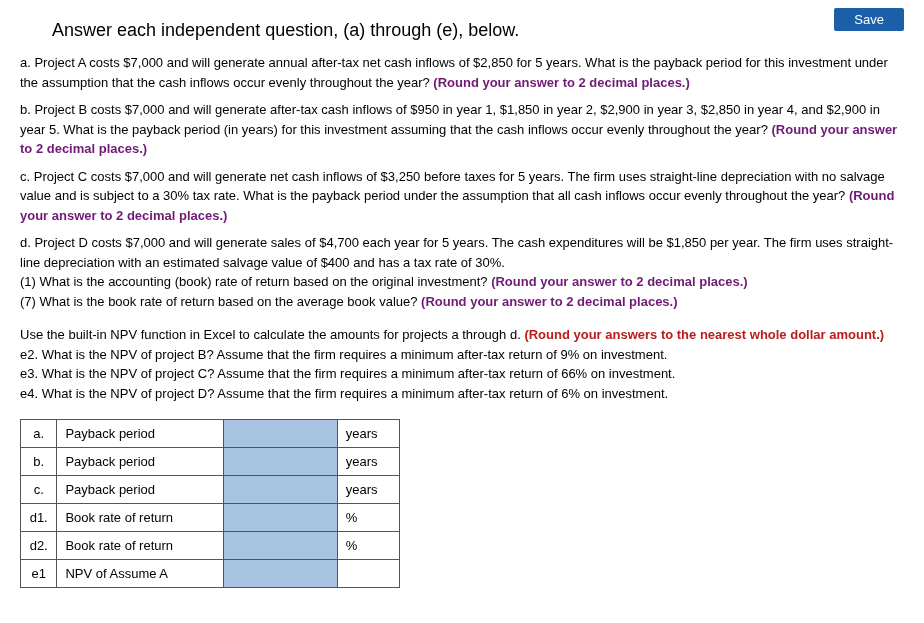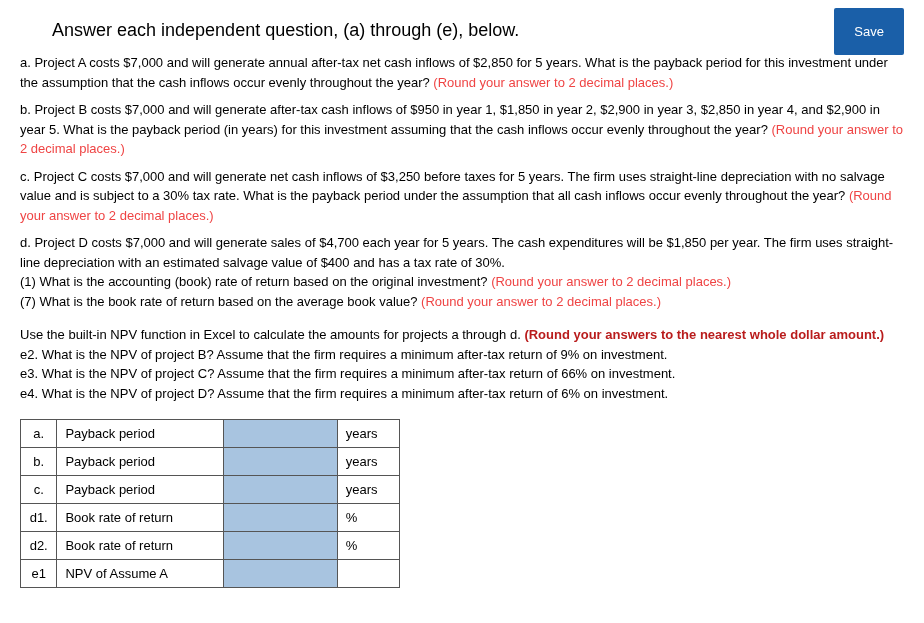--- a/index.html
+++ b/index.html
@@ -23,22 +23,22 @@
       font-size: 18px;
       margin-left: 32px;
     }
 
     .question-block {
       margin-bottom: 8px;
       line-height: 1.5;
     }
 
     .bold-red {
-      font-weight: normal;
-      color: #ef4444;
+      font-weight: bold;
+      color: #701a75;
       text-align: center;
     }
 
     .bold-black {
       font-weight: bold;
       color: #b91c1c;
     }
 
     .npv-section {
       margin-top: 14px;
@@ -77,21 +77,21 @@
     }
 
     table td.col-unit {
       width: 60px;
     }
 
     .save-btn {
       background-color: #1a5fa8;
       color: white;
       border: none;
-      padding: 16px 20px;
+      padding: 4px 20px;
       font-size: 13px;
       cursor: pointer;
       border-radius: 2px;
     }
 
     body {
       position: relative;
     }
   </style>
 </head>

